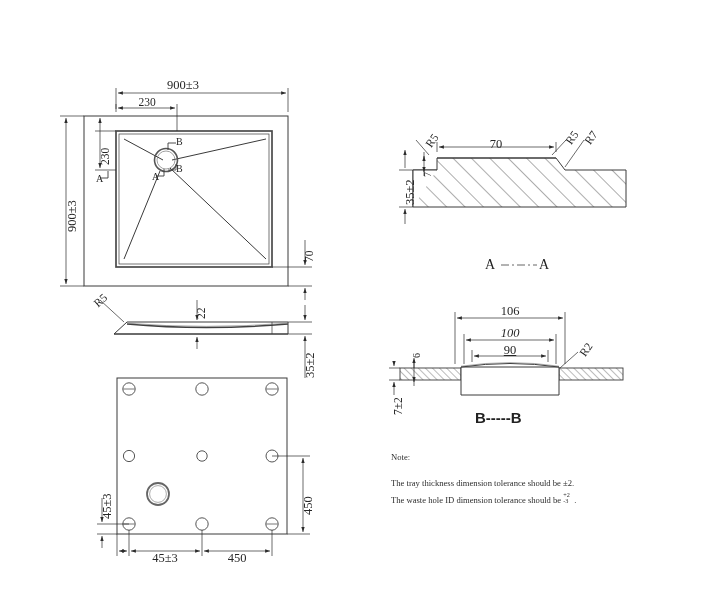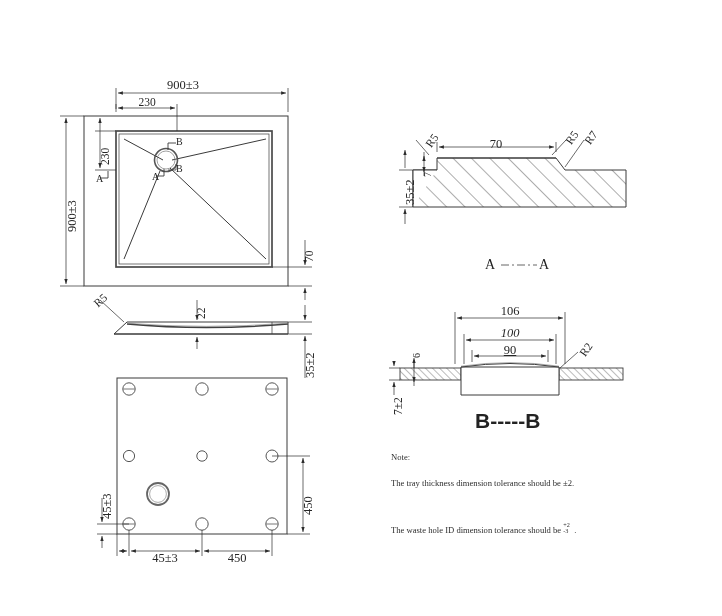--- a/index.html
+++ b/index.html
@@ -10,21 +10,21 @@
   .lbl{position:absolute;white-space:nowrap;font-family:"Liberation Serif",serif;
        color:#262626;line-height:1;}
   .d{font-size:11.5px;}
   .d2{font-size:12.5px;}
   .sm{font-size:10px;}
   .rot{transform-origin:left top;}
   .vert{transform:rotate(-90deg);transform-origin:left top;}
   .note{position:absolute;font-family:Liberation Serif, serif;
         font-size:8.6px;color:#2d2d2d;line-height:1.42;white-space:nowrap;}
   .secname{position:absolute;font-family:"Liberation Serif",serif;color:#222;}
-  .bb{font-family:"Liberation Sans",sans-serif;font-weight:bold;font-size:21px;letter-spacing:0px;}
+  .bb{font-family:"Liberation Sans",sans-serif;font-weight:bold;font-size:15px;letter-spacing:0px;}
   .aa{font-size:14px;}
   .frac{display:inline-block;position:relative;width:11px;height:9px;vertical-align:-1px;}
   .frac span{position:absolute;left:0;font-size:6.2px;line-height:1;}
   .frac .up{top:-3px;}
   .frac .dn{top:3px;}
 </style>
 </head>
 <body>
 
 <div class="stage">
@@ -216,21 +216,21 @@
 <div class="lbl d2" style="left:510px;top:305px;transform:translateX(-50%);">106</div>
 <div class="lbl d2" style="left:510px;top:327px;transform:translateX(-50%);font-style:italic;">100</div>
 <div class="lbl d2" style="left:510px;top:344px;transform:translateX(-50%);text-decoration:underline;">90</div>
 <div class="lbl d rot" style="left:578px;top:352px;transform:rotate(-55deg);">R2</div>
 <div class="lbl sm vert" style="left:412px;top:358px;">6</div>
 <div class="lbl d vert" style="left:393px;top:415px;">7±2</div>
 <div class="secname bb" style="left:475px;top:409px;">B-----B</div>
 
 <div class="note" style="left:391px;top:451px;">Note:</div>
 <div class="note" style="left:391px;top:477px;">The tray thickness dimension tolerance should be ±2.</div>
-<div class="note" style="left:391px;top:494px;margin-top:30px;">
+<div class="note" style="left:391px;top:494px;">
   <span>The waste hole ID dimension tolerance should be</span>
   <span class="frac">
     <span class="up">+2</span>
     <span class="dn">-3</span>
   </span><span>.</span>
 </div>
 
 </div>
 
 </body></html>

